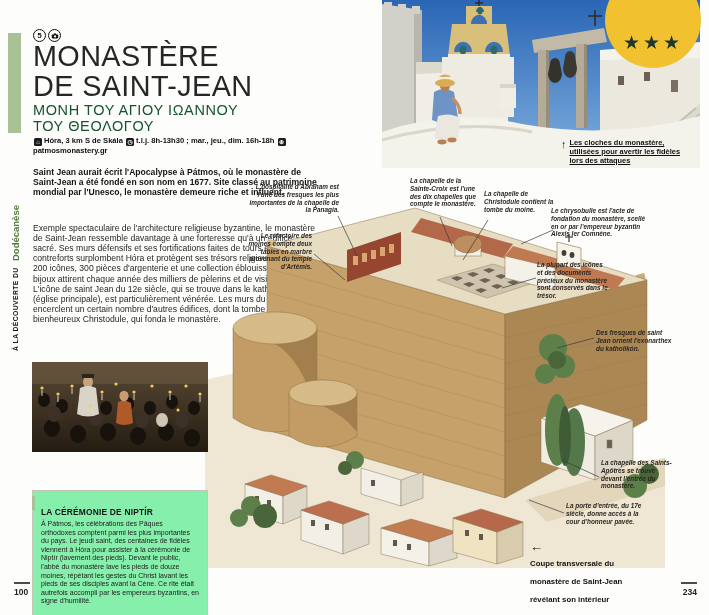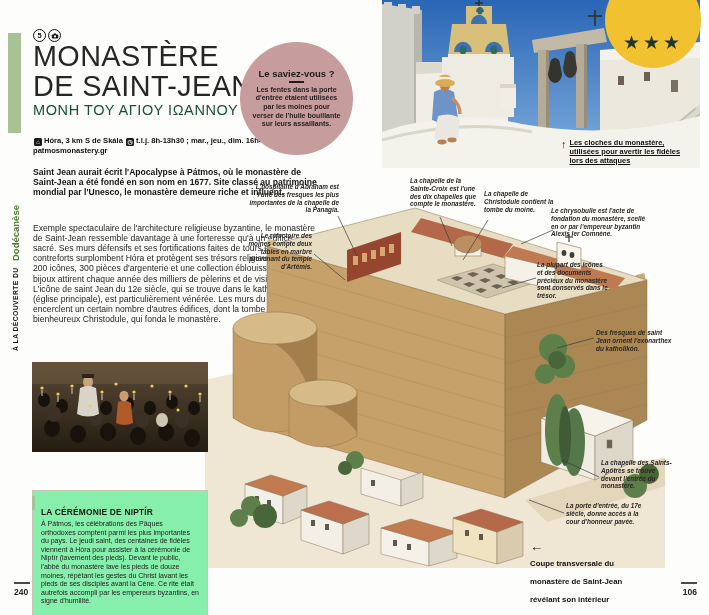--- a/index.html
+++ b/index.html
@@ -95,35 +95,31 @@
         <rect x="3.5" y="1.8" width="3" height="2" fill="#111"></rect>
         <circle cx="5" cy="5.5" r="1.4" fill="#fff"></circle>
       </svg>
   </div>
   <div class="abs title">
     <div>MONASTÈRE</div>
     <div>DE SAINT-JEAN</div>
   </div>
   <div class="abs greek">
     <div>ΜΟΝΗ ΤΟΥ ΑΓΙΟΥ ΙΩΑΝΝΟΥ</div>
+    <div>ΤΟΥ ΘΕΟΛΟΓΟΥ</div>
   </div>
   <div class="abs infobar">
     <span class="inf-ic">⌂</span><span>Hóra, 3 km S de Skála</span>
     <span class="inf-ic">◷</span><span>t.l.j. 8h-13h30 ; mar., jeu., dim. 16h-18h</span>
     <span class="inf-ic">⊕</span><span>patmosmonastery.gr</span>
   </div>
 
   <p class="abs intro">Saint Jean aurait écrit l'Apocalypse à Pátmos, où le monastère de Saint-Jean a été fondé en son nom en 1677. Site classé au patrimoine mondial par l'Unesco, le monastère demeure riche et influent.</p>
   <p class="abs bodytext">Exemple spectaculaire de l'architecture religieuse byzantine, le monastère de Saint-Jean ressemble davantage à une forteresse qu'à un édifice sacré. Ses murs défensifs et ses fortifications faites de tours et de contreforts surplombent Hóra et protègent ses trésors religieux. Quelque 200 icônes, 300 pièces d'argenterie et une collection éblouissante de bijoux attirent chaque année des milliers de pèlerins et de visiteurs. L'icône de saint Jean du 12e siècle, qui se trouve dans le katholikón (église principale), est particulièrement vénérée. Les murs du monastère encerclent un certain nombre d'autres édifices, dont la tombe du bienheureux Christodule, qui fonda le monastère.</p>
 
-  <div class="abs dyk">
-    <div class="dyk-title">Le saviez-vous ?</div>
-    <div class="dyk-rule"></div>
-    <div class="dyk-text">Les fentes dans la porte d'entrée étaient utilisées par les moines pour verser de l'huile bouillante sur leurs assaillants.</div>
-  </div>
 
   <div class="abs photo-top">
     <svg width="318" height="168" viewBox="0 0 318 168">
       <defs>
         <linearGradient id="sky" x1="0" y1="0" x2="0" y2="1">
           <stop offset="0" stop-color="#2a66b5"></stop>
             <stop offset="1" stop-color="#82b1e0"></stop>
         </linearGradient>
       </defs>
       <rect width="318" height="168" fill="url(#sky)"></rect>
@@ -434,20 +430,20 @@
   </div>
 
   <div class="abs niptir-box">
     <div class="niptir-bar"></div>
     <div class="niptir-title">LA CÉRÉMONIE DE NIPTÍR</div>
     <div class="niptir-text">À Pátmos, les célébrations des Pâques orthodoxes comptent parmi les plus importantes du pays. Le jeudi saint, des centaines de fidèles viennent à Hóra pour assister à la cérémonie de Niptír (lavement des pieds). Devant le public, l'abbé du monastère lave les pieds de douze moines, répétant les gestes du Christ lavant les pieds de ses disciples avant la Cène. Ce rite était autrefois accompli par les empereurs byzantins, en signe d'humilité.</div>
   </div>
 
   <div class="abs pn pn-left">
     <div class="rule"></div>
-    <span>240</span>
+    <span>100</span>
   </div>
   <div class="abs pn pn-right">
     <div class="rule"></div>
-    <span>106</span>
+    <span>234</span>
   </div>
 
 </div>
 
 </body></html>

